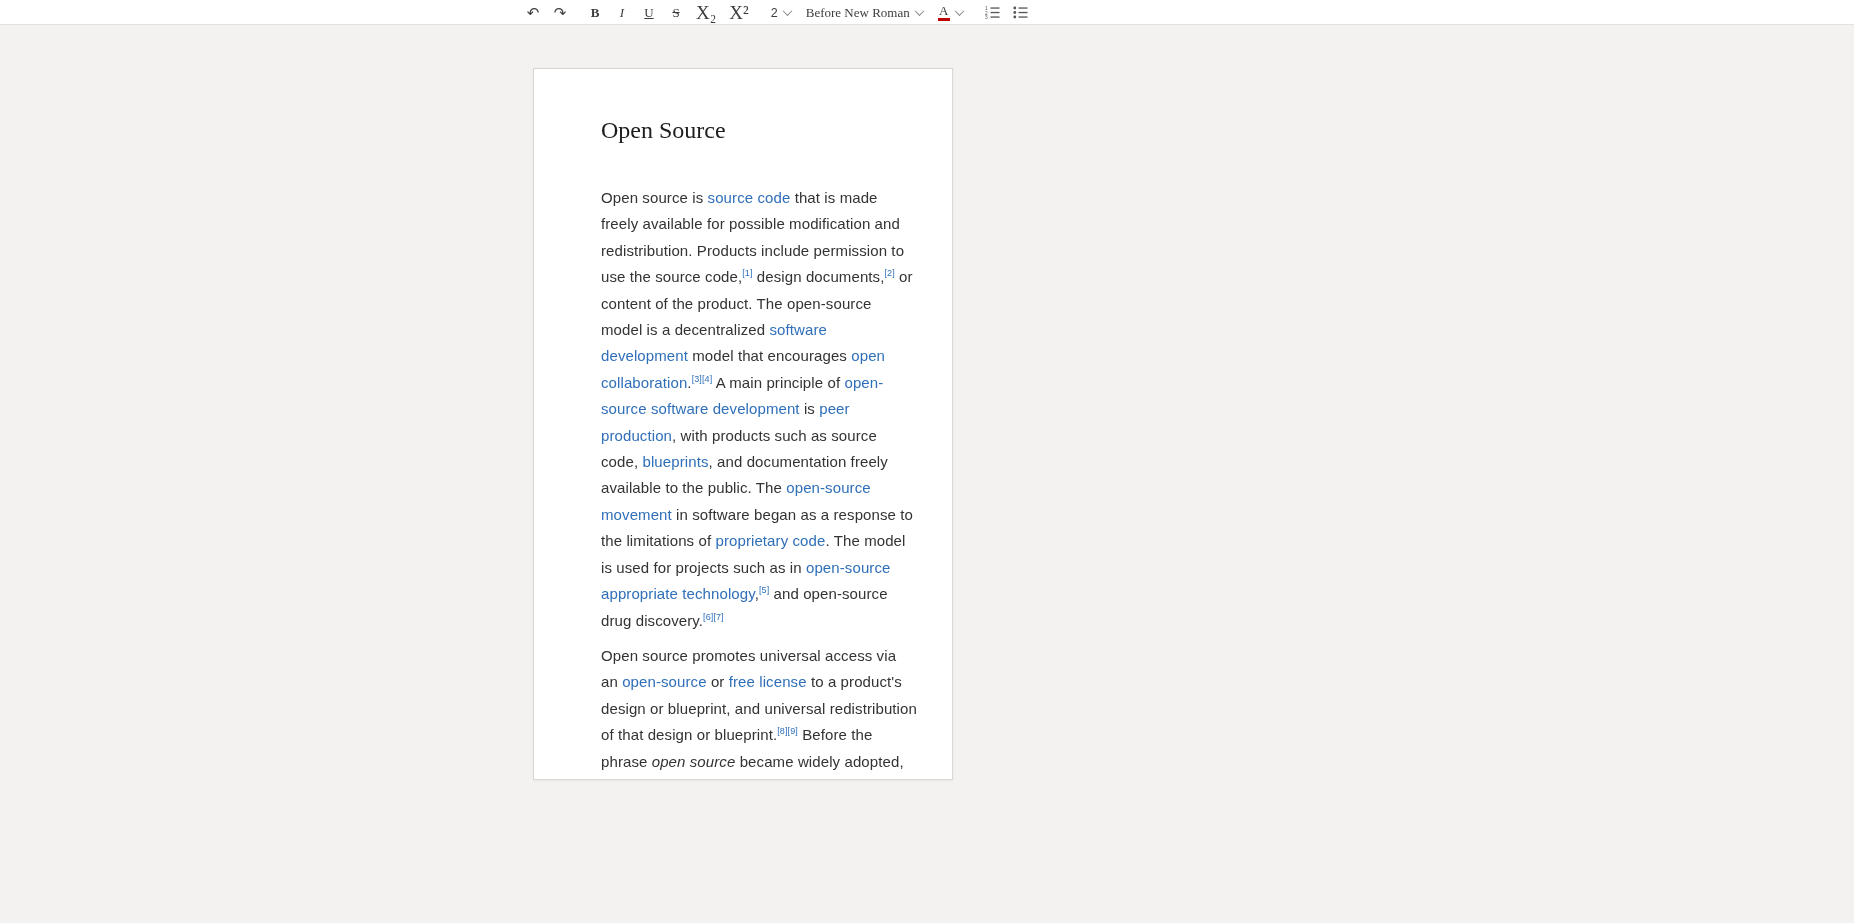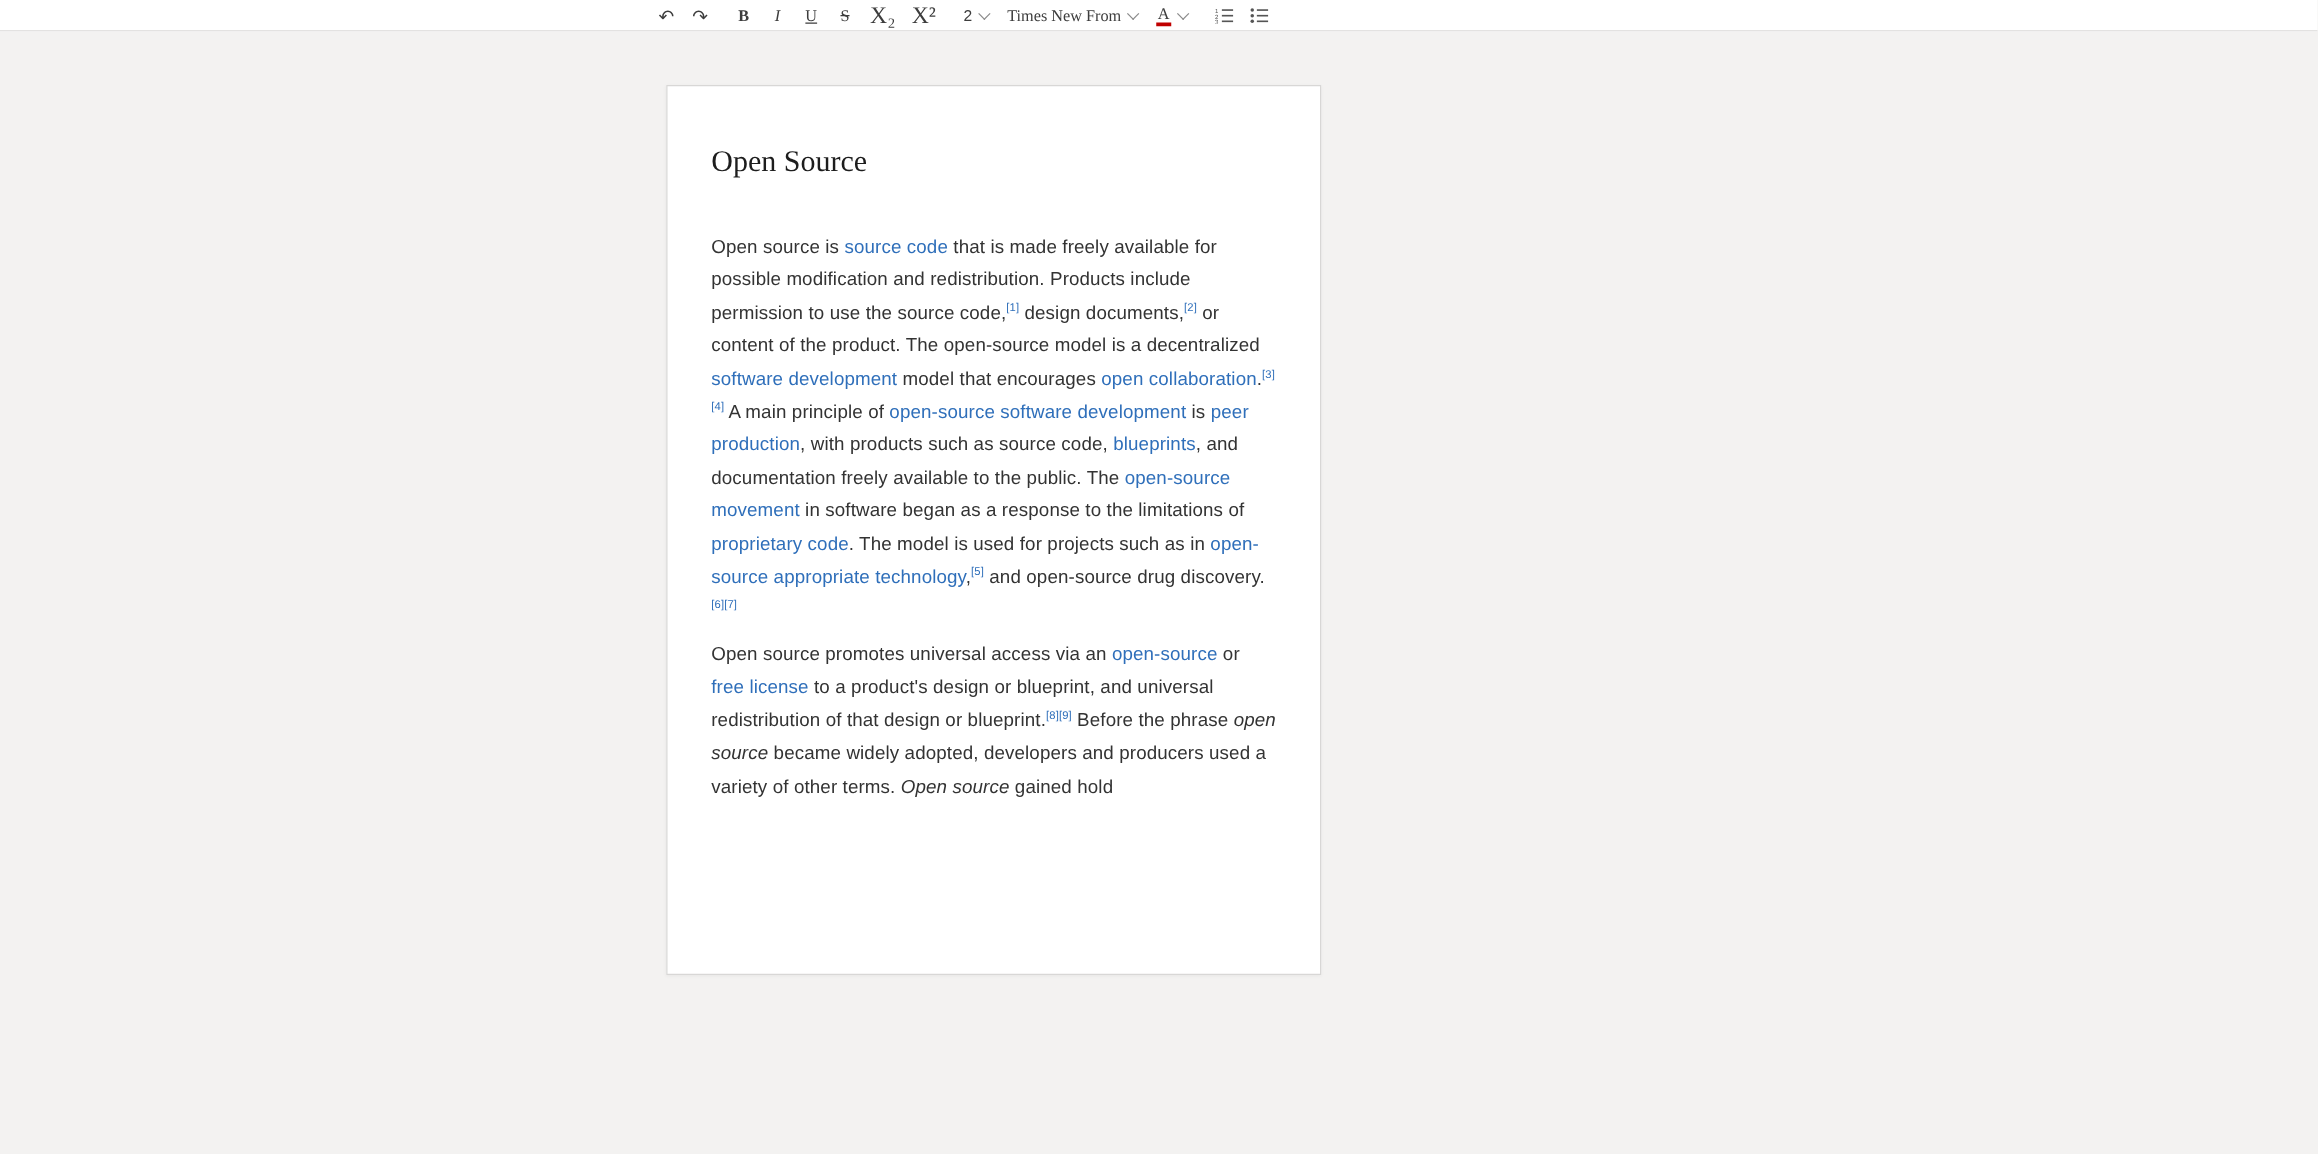--- a/index.html
+++ b/index.html
@@ -75,27 +75,28 @@
   .fontcolor .a-letter { font-size: 13px; font-family:"Liberation Serif", serif; color:#3d3d3d; }
   .fontcolor .color-bar { width: 12px; height: 3px; }
   .gap-l { margin-left: 8px; }
 
   
   .canvas { position: absolute; left:0; top:25px; right:0; bottom:0; }
   .page {
     position: absolute;
     left: 533px;
     top: 43px; 
-    width: 524px;
+    width: 420px;
     height: 712px;
     background: #ffffff;
     border: 1px solid #d8d7d6;
     box-shadow: 0 1px 3px rgba(0,0,0,0.05);
     cursor: text;
     overflow: hidden;
+    padding-left: 32px;
   }
   .page-inner { padding: 48px 35px 0 35px; }
   .doc-title {
     font-family: "Liberation Serif", "DejaVu Serif", serif;
     font-size: 24px;
     font-weight: 400;
     color: #1d1d1d;
     margin-bottom: 41px;
   }
   .subtitle-wrap { margin-bottom: 37px; }
@@ -148,21 +149,21 @@
     <button class="tbtn b-strike">S</button>
     <button class="tbtn b-subsup">X₂</button>
     <button class="tbtn b-subsup">X²</button>
 
     <div class="combo gap-l">
       <span class="combo-value">2</span>
       <span class="chev"></span>
     </div>
 
     <div class="combo">
-      <span class="combo-value family-value">Times New From</span>
+      <span class="combo-value family-value">Before New Roman</span>
       <span class="chev"></span>
     </div>
 
     <div class="combo">
       <span class="fontcolor">
         <span class="a-letter">A</span>
         <span class="color-bar" style="background: rgb(192, 0, 0);"></span>
       </span>
       <span class="chev"></span>
     </div>

